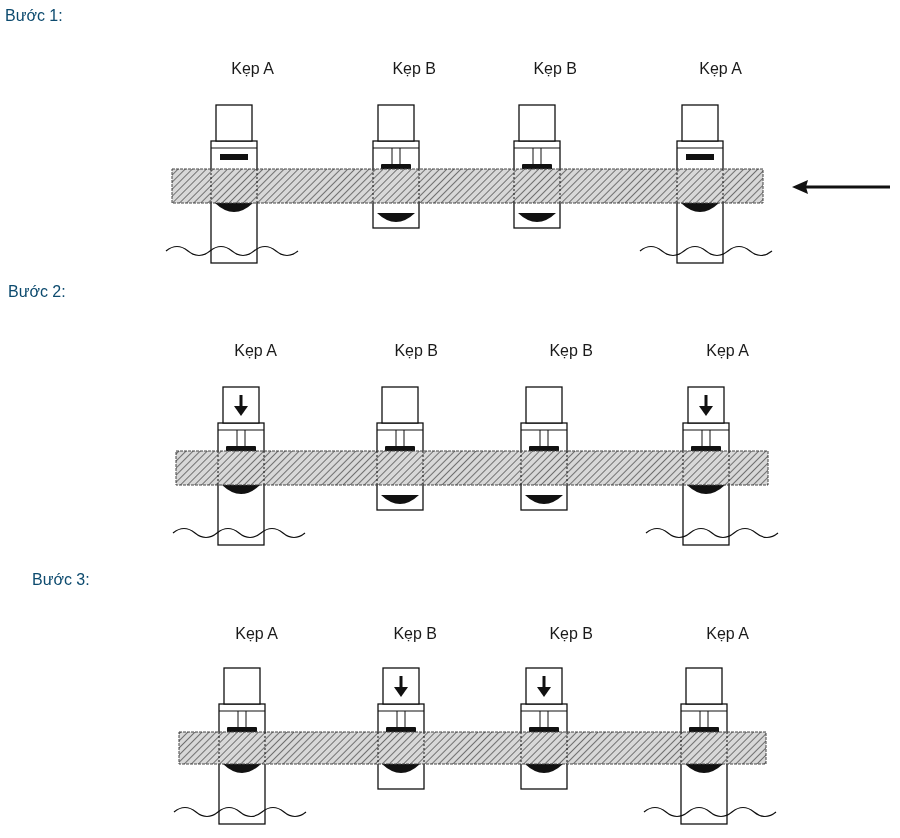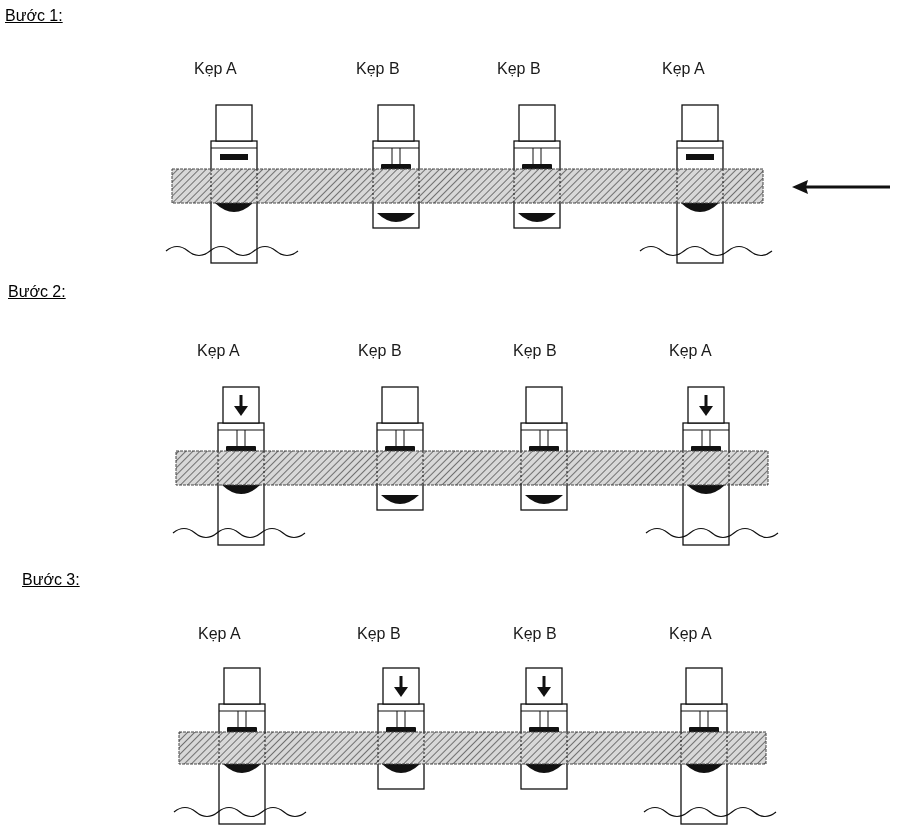--- a/index.html
+++ b/index.html
@@ -1,27 +1,27 @@
 <!DOCTYPE html>
 <html><head>
 <meta charset="utf-8">
 <style>
   html, body { margin: 0; padding: 0; background: #ffffff; }
   body { width: 900px; height: 838px; position: relative; overflow: hidden;
          font-family: "Liberation Sans", sans-serif; color: #111; }
-  .step-label { position: absolute; font-size: 16px; color: #000000; text-decoration: underline; }
-  .clamp-label { position: absolute; font-size: 16px; color: #1a1a1a; width: 80px; text-align: left; }
+  .step-label { position: absolute; font-size: 16px; color: #0c4a6e; }
+  .clamp-label { position: absolute; font-size: 16px; color: #1a1a1a; width: 80px; text-align: right; }
   svg#diagram { position: absolute; left: 0; top: 0; }
 </style>
 </head>
 <body>
 
 <div class="step-label" style="left:5px;top:7px;">Bước 1:</div>
 <div class="step-label" style="left:8px;top:283px;">Bước 2:</div>
-<div class="step-label" style="left:22px;top:571px;">Bước 3:</div>
+<div class="step-label" style="left:32px;top:571px;">Bước 3:</div>
 
 <div class="clamp-label" style="left:194px;top:60px;">Kẹp A</div>
 <div class="clamp-label" style="left:356px;top:60px;">Kẹp B</div>
 <div class="clamp-label" style="left:497px;top:60px;">Kẹp B</div>
 <div class="clamp-label" style="left:662px;top:60px;">Kẹp A</div>
 
 <div class="clamp-label" style="left:197px;top:342px;">Kẹp A</div>
 <div class="clamp-label" style="left:358px;top:342px;">Kẹp B</div>
 <div class="clamp-label" style="left:513px;top:342px;">Kẹp B</div>
 <div class="clamp-label" style="left:669px;top:342px;">Kẹp A</div>

